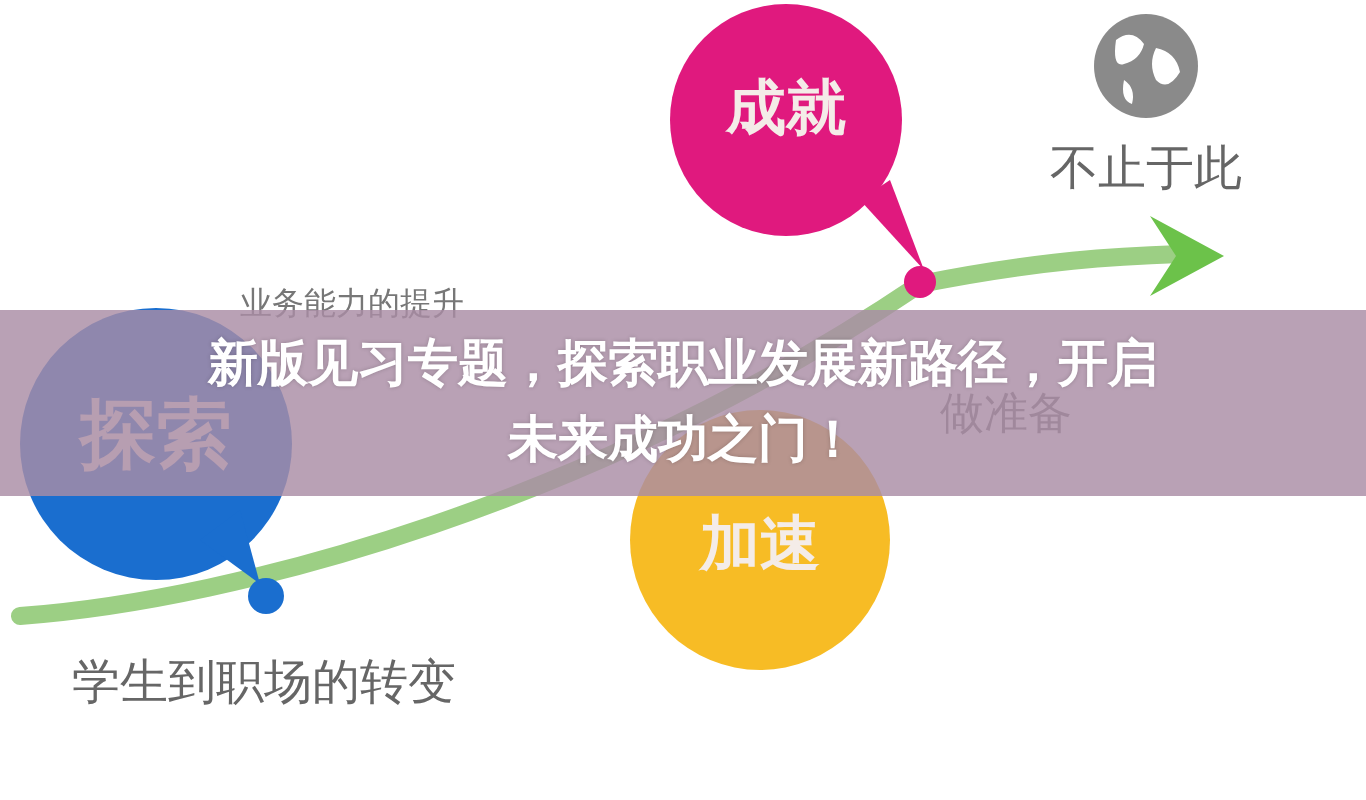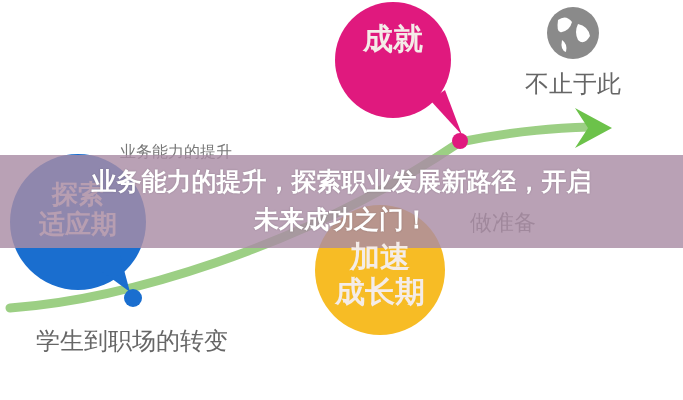--- a/index.html
+++ b/index.html
@@ -1,18 +1,18 @@
 <!DOCTYPE html>
 <html><head>
 <meta charset="utf-8">
 <style>
   html,body{margin:0;padding:0;}
   body{width:683px;height:400px;position:relative;overflow:hidden;background:#ffffff;font-family:"DejaVu Sans",sans-serif;}
   .abs{position:absolute;}
-  .bubble-text{color:#f4ece8;font-weight:bold;text-align:center;line-height:1.15;}
+  .bubble-text{color:#f4ece8;font-weight:bold;text-align:center;line-height:1.15;margin-top:16px;}
   .gray-text{color:#666;font-weight:normal;}
   .banner{left:0;top:155px;width:683px;height:93px;background:rgba(170,140,165,0.82);}
   .banner-title{left:0;top:163px;width:683px;text-align:center;color:#fff;font-weight:bold;font-size:25px;line-height:38px;text-shadow:0 0 2px rgba(0,0,0,0.2);}
 </style>
 </head>
 <body>
 
 <svg class="abs" style="left:0;top:0" width="683" height="400">
   <path d="M10,308 C120,300 300,250 460,142 C520,130 560,128 590,127" stroke="#9ccf84" stroke-width="9" fill="none" stroke-linecap="round"></path>
   <polygon points="575,108 612,128 575,148 588,128" fill="#6cc24a"></polygon>
@@ -32,33 +32,31 @@
 </svg>
 
 <div class="abs bubble-text" style="left:335px;top:22px;width:116px;font-size:30px;">
   <div>成就</div>
 </div>
 
 <div class="abs gray-text" style="left:525px;top:68px;font-size:24px;">不止于此</div>
 
 <div class="abs gray-text" style="left:120px;top:142px;font-size:16px;color:#777;">业务能力的提升</div>
 
-<div class="abs bubble-text" style="left:20px;top:180px;width:116px;font-size:26px;">
+<div class="abs bubble-text" style="left:20px;top:180px;width:116px;font-size:38px;">
   <div>探索</div>
-  <div>适应期</div>
 </div>
 
 <div class="abs gray-text" style="left:470px;top:170px;font-size:22px;color:#777;text-align:center;">
-  <div style="margin-top:38px;">做准备</div>
+  <div style="margin-top:22px;">做准备</div>
 </div>
 
 <div class="abs banner"></div>
 <div class="abs banner-title">
-  <div>业务能力的提升，探索职业发展新路径，开启</div>
+  <div>新版见习专题，探索职业发展新路径，开启</div>
   <div>未来成功之门！</div>
 </div>
 
 <div class="abs bubble-text" style="left:322px;top:240px;width:116px;font-size:30px;">
   <div>加速</div>
-  <div>成长期</div>
 </div>
 
 <div class="abs gray-text" style="left:36px;top:325px;font-size:24px;">学生到职场的转变</div>
 
 </body></html>

